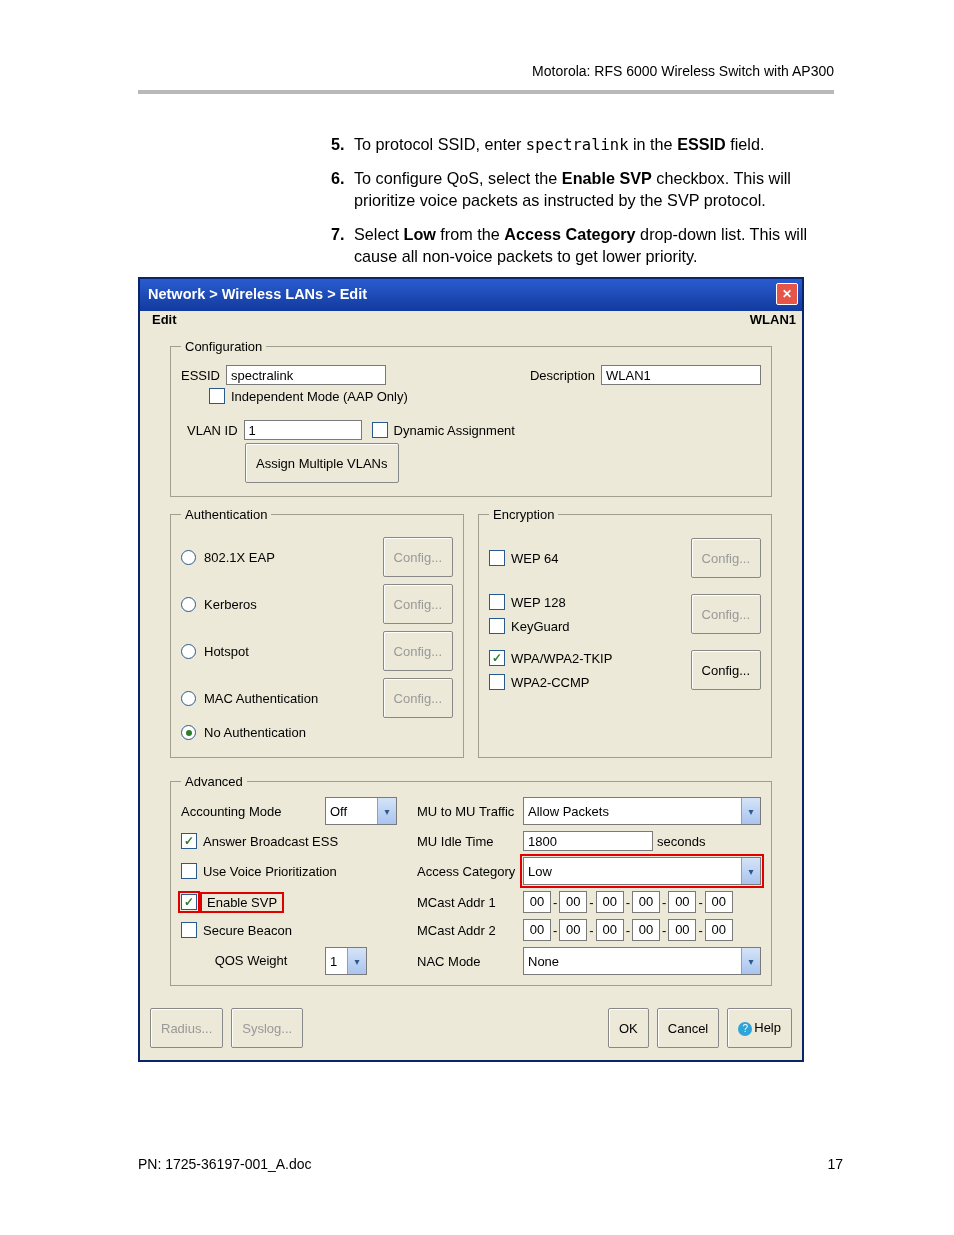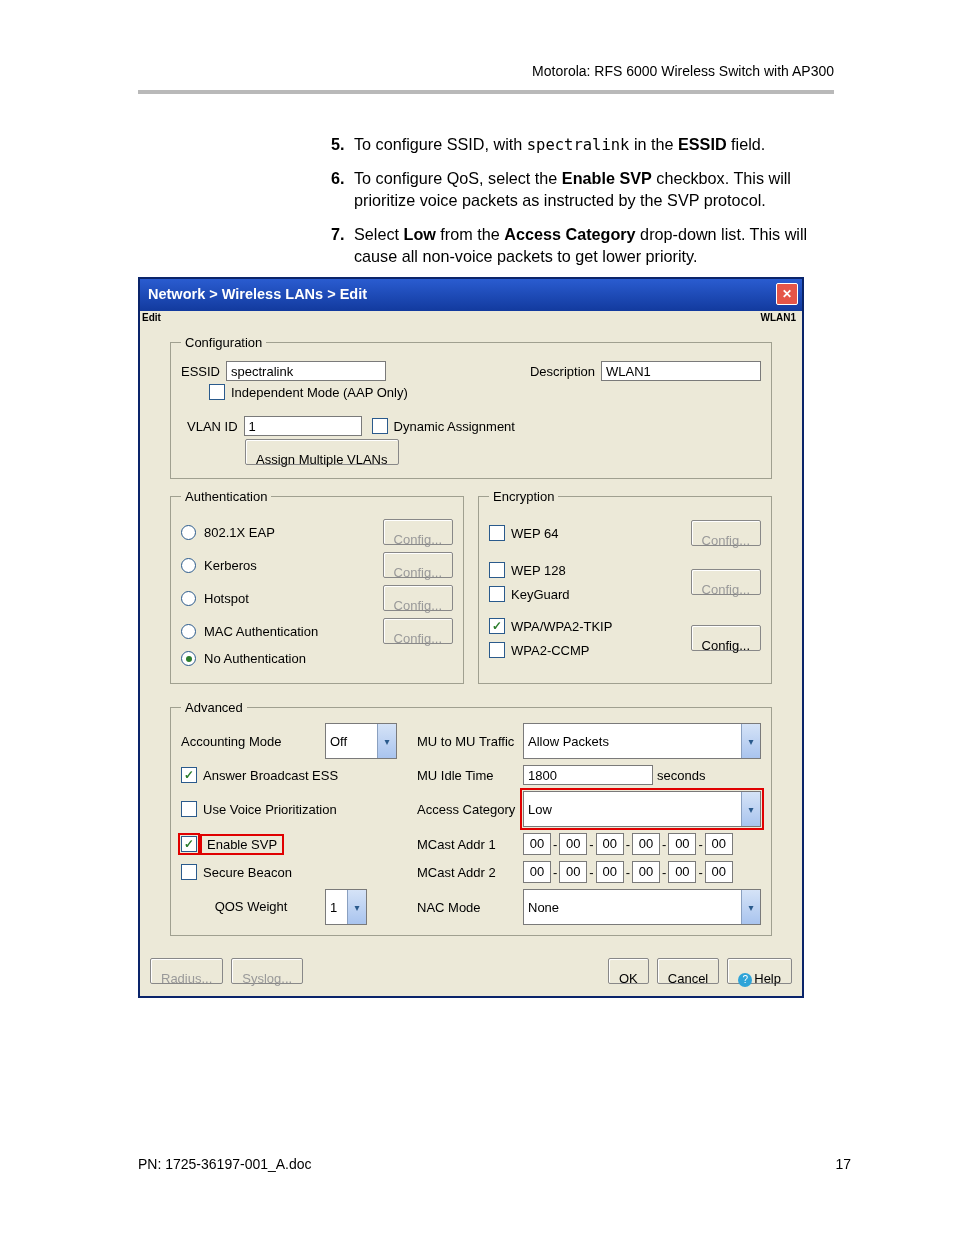--- a/index.html
+++ b/index.html
@@ -69,23 +69,23 @@
     width: 20px; height: 20px;
     background: #e55548;
     border: 1px solid #fff;
     border-radius: 2px;
     display: flex; align-items: center; justify-content: center;
     color: #fff; font-weight: bold; font-size: 12px;
   }
   .subheader {
     display: flex;
     justify-content: space-between;
-    padding: 1px 6px 0 2px;
+    padding: 1px 6px 0 12px;
     font-weight: bold;
-    font-size: 10px;
+    font-size: 13px;
     border-bottom: none;
   }
 
   .body-area {
     padding: 6px 30px 4px 30px;
   }
   fieldset {
     border: 1px solid #a0a090;
     margin: 6px 0 10px 0;
     padding: 8px 10px 10px 10px;
@@ -99,22 +99,22 @@
     background: #fff;
     height: 20px;
     padding: 0 4px;
     font-family: inherit;
     font-size: 13px;
     box-sizing: border-box;
   }
   .btn {
     border: 1px solid #888;
     background: #ece9d8;
-    height: 16px;
-    padding: 12px 10px;
+    height: 40px;
+    padding: 5px 10px;
     font-family: inherit;
     font-size: 13px;
     border-radius: 2px;
     box-shadow: inset 1px 1px 0 #fff;
     cursor: pointer;
   }
   .btn:disabled { color: #999; }
   .chk {
     width: 14px; height: 14px;
     border: 1px solid #2a5a8c;
@@ -152,21 +152,21 @@
     grid-template-columns: 140px 72px 118px 1fr;
     column-gap: 4px;
     row-gap: 6px;
     align-items: center;
   }
   .select-look {
     display: flex;
     align-items: center;
     border: 1px solid #7a7a7a;
     background: #fff;
-    height: 36px;
+    height: 28px;
     box-sizing: border-box;
   }
   .select-look .sv {
     flex: 1; padding: 0 4px; font-size: 13px;
   }
   .select-look .arrow {
     width: 18px; height: 100%;
     background: linear-gradient(#d5e3f7, #a9c4ee);
     border-left: 1px solid #8aa0c0;
     display: flex; align-items: center; justify-content: center;
@@ -205,38 +205,38 @@
     width: 14px; height: 14px; border-radius: 50%;
     background: #2fa4d8; color: #fff; font-size: 10px;
     display: inline-flex; align-items: center; justify-content: center;
     margin-right: 2px;
   }
 
   
   .pgfoot {
     position: absolute;
     bottom: 63px;
-    left: 138px; right: 103px;
+    left: 138px; right: 111px;
     display: flex;
     justify-content: space-between;
     font-size: 14px;
   }
 </style>
 </head>
 <body>
 
 <div class="page">
   <div class="header-right">Motorola: RFS 6000 Wireless Switch with AP300</div>
   <div class="header-rule"></div>
 
   <div class="instructions">
     <div class="ol">
       <div class="num">5.</div>
       <div class="txt">
-        <span>To configure SSID, with </span><span class="code">spectralink</span><span> in the </span><span class="b">ESSID</span><span> field.</span>
+        <span>To protocol SSID, enter </span><span class="code">spectralink</span><span> in the </span><span class="b">ESSID</span><span> field.</span>
       </div>
     </div>
     <div class="ol">
       <div class="num">6.</div>
       <div class="txt">
         <span>To configure QoS, select the </span><span class="b">Enable SVP</span><span> checkbox. This will prioritize voice packets as instructed by the SVP protocol.</span>
       </div>
     </div>
     <div class="ol">
       <div class="num">7.</div>

